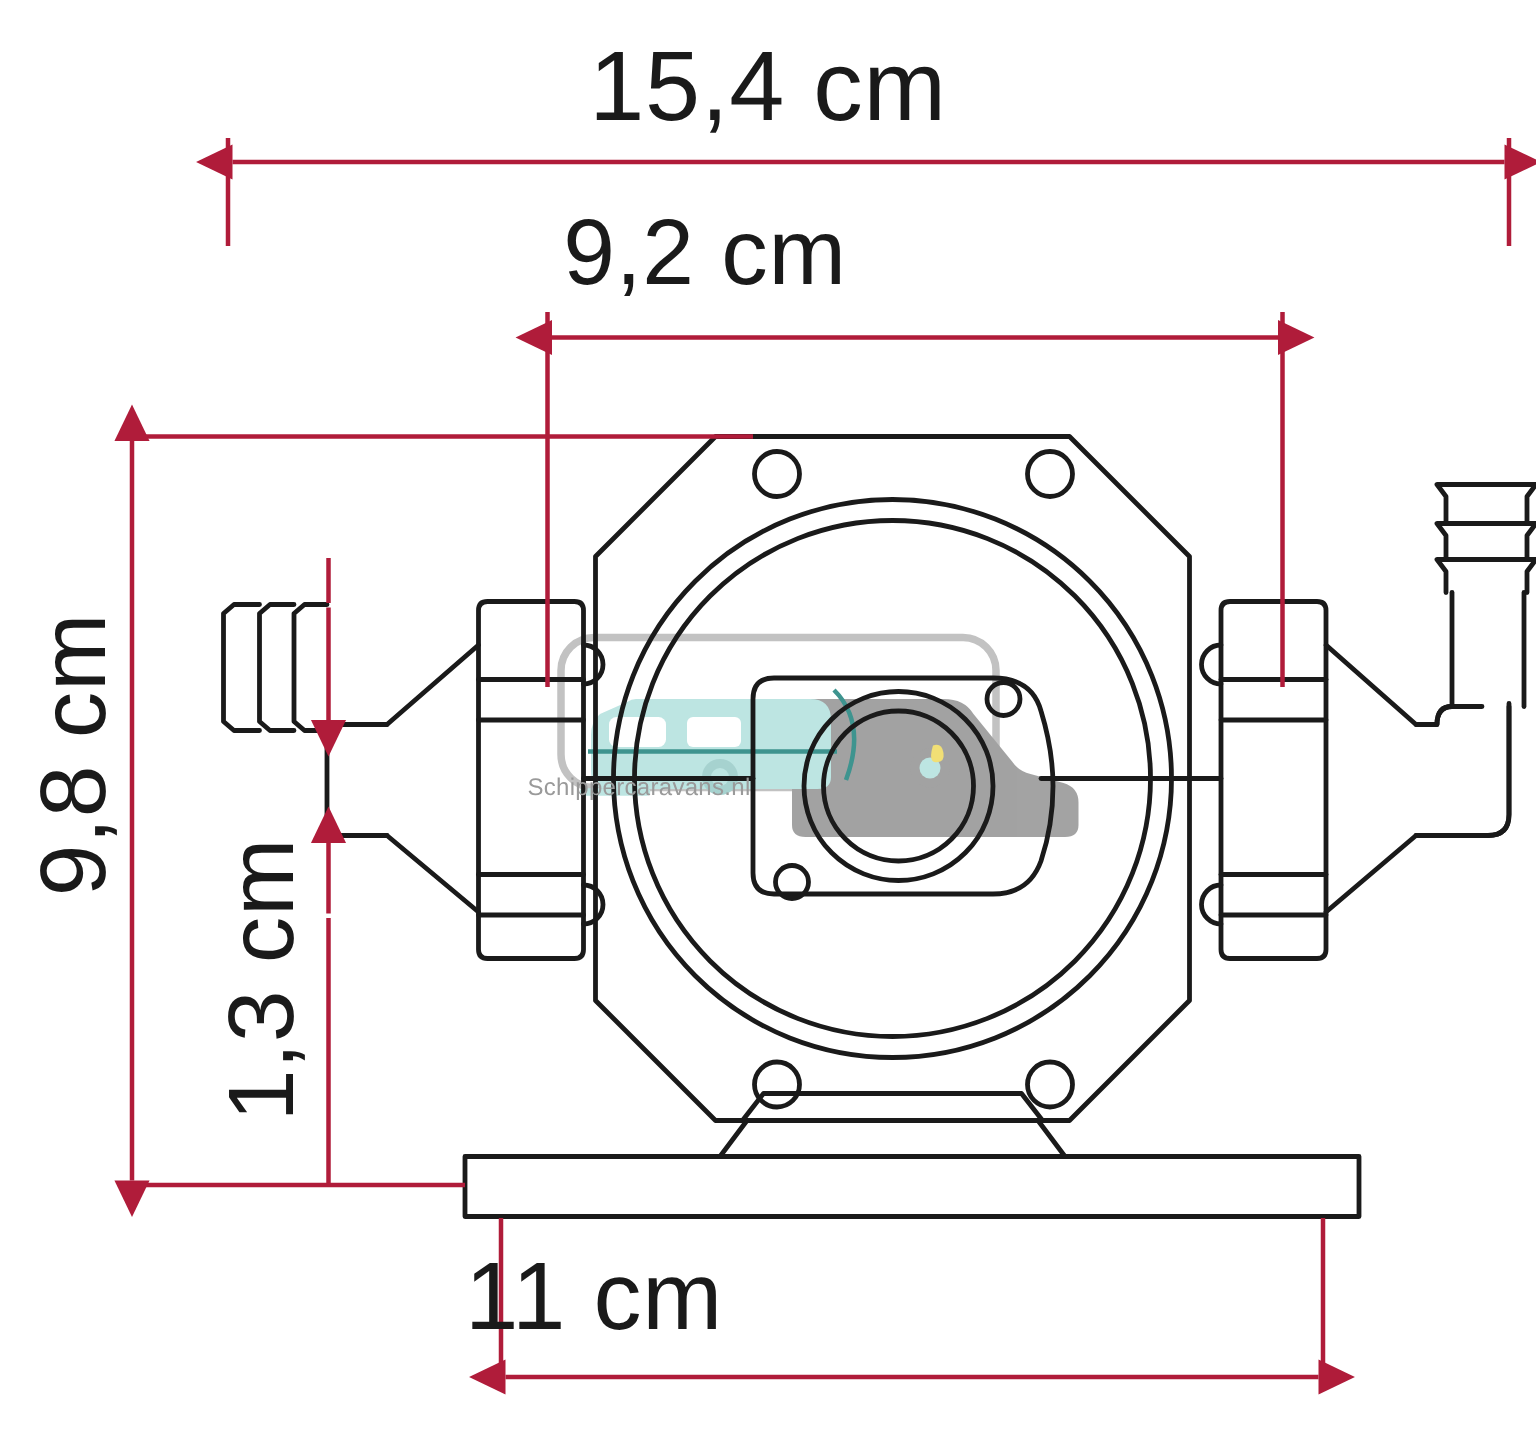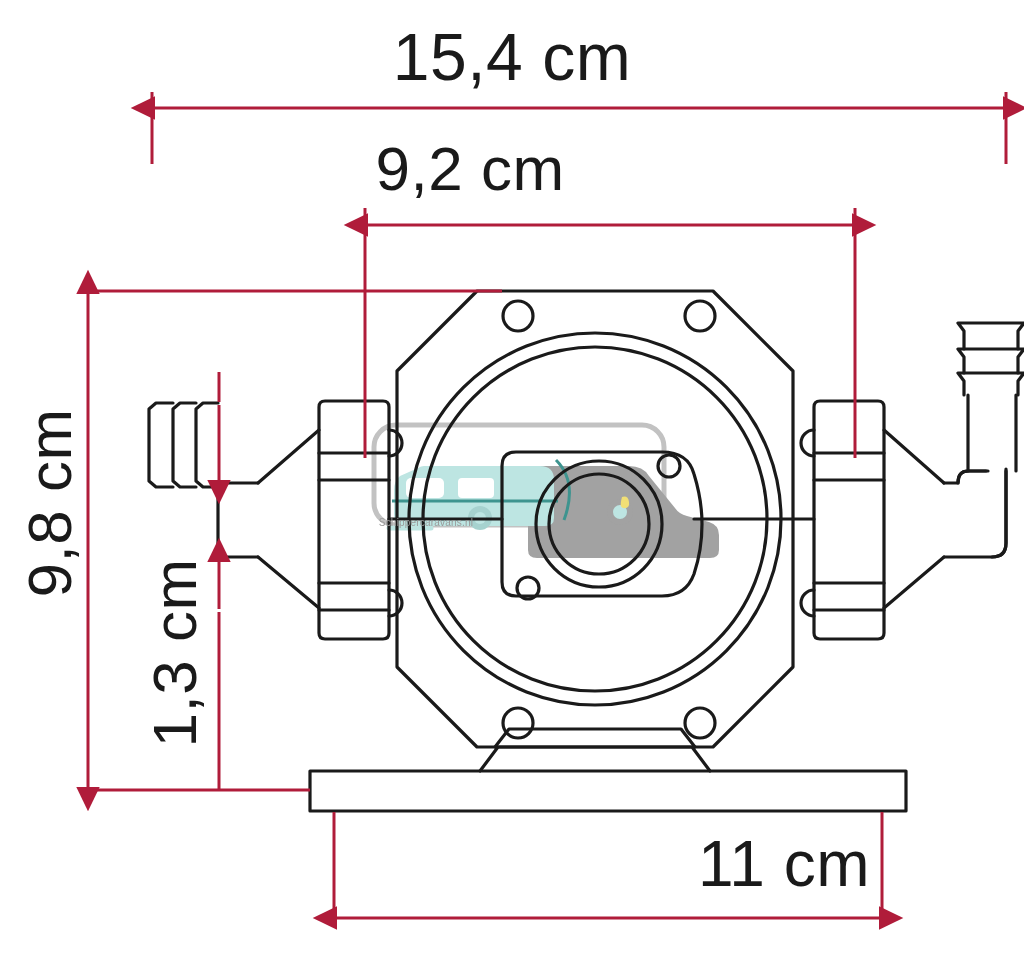--- a/index.html
+++ b/index.html
@@ -58,29 +58,29 @@
     left: 45px; top: 620px;
     width: 260px;
     text-align: center;
     font-size: 62px;
     line-height: 66px;
     transform: rotate(-90deg);
     transform-origin: 50% 50%;
   }
   #lbl-base-width {
     left: 310px; top: 830px; width: 560px;
-    text-align: right;
+    text-align: left;
     font-size: 64px;
     line-height: 68px;
   }
   #watermark-text {
     position: absolute;
     left: 0; top: 517px; width: 852px;
     text-align: center;
-    font-size: 10px;
+    font-size: 16px;
     color: #9a9a9a;
     letter-spacing: 0.2px;
     pointer-events: none;
   }
 </style>
 </head>
 <body>
 
 <div id="stage">
 

